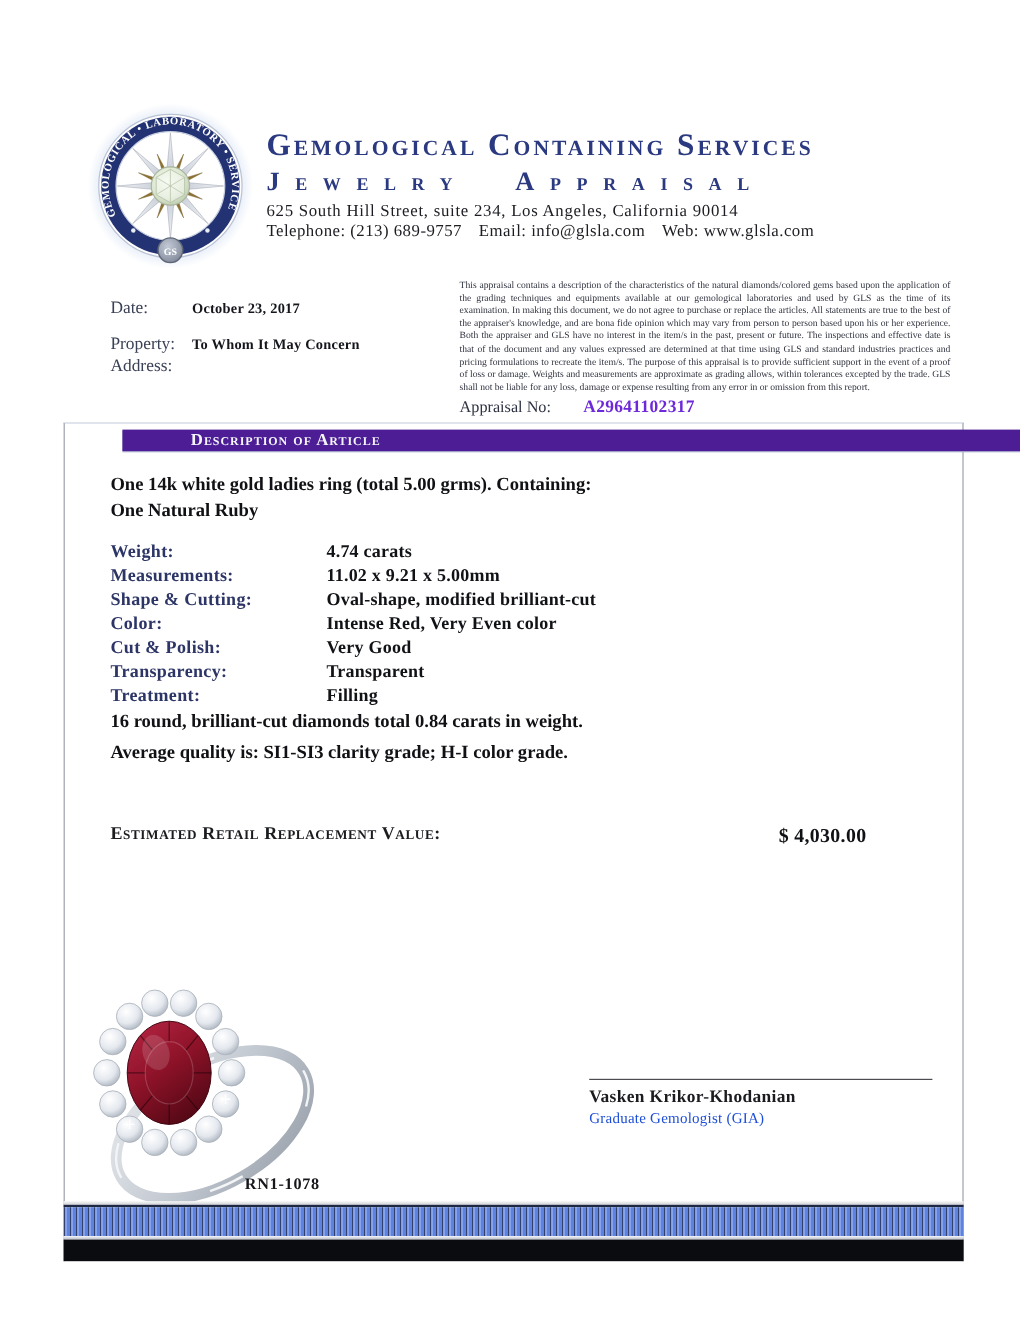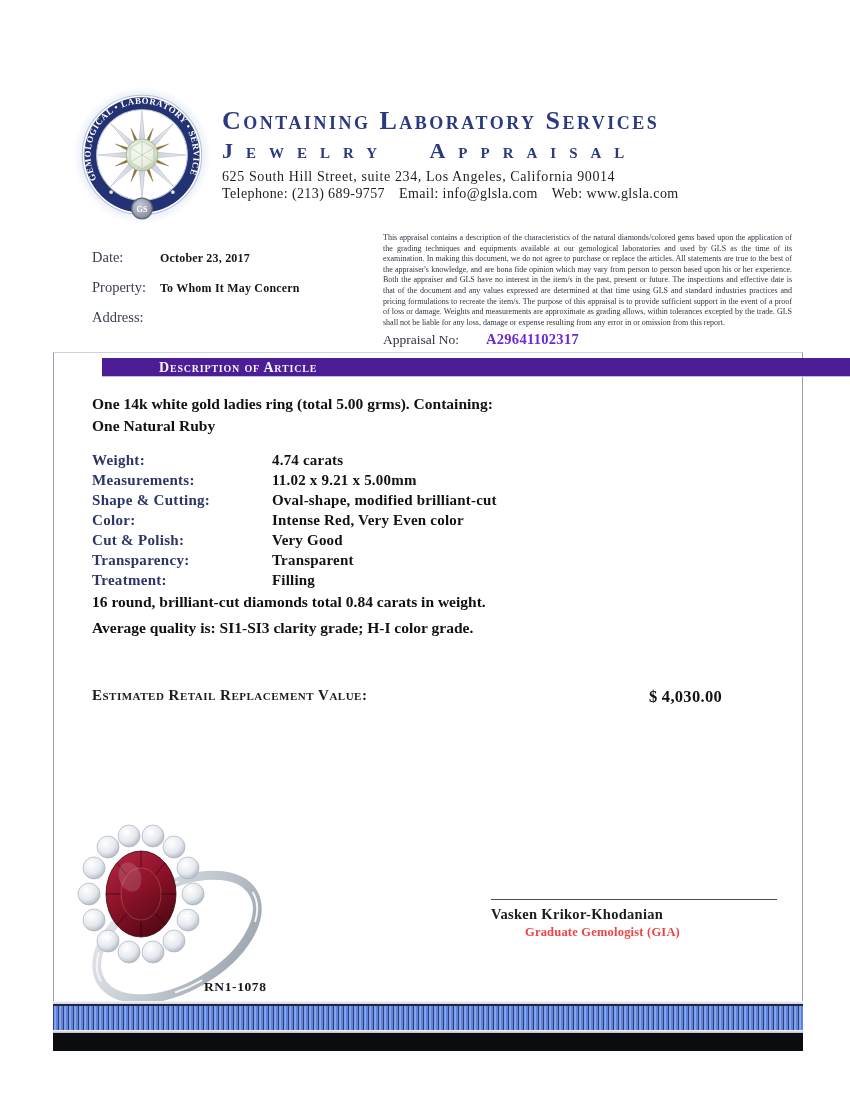--- a/index.html
+++ b/index.html
@@ -56,21 +56,21 @@
   .value-row{position:absolute; left:38px; right:80px; top:334px;}
   .value-label{font-variant:small-caps; font-weight:bold; font-size:15px; letter-spacing:0.5px; color:#1b1c20; float:left;}
   .value-amount{font-weight:bold; font-size:16.5px; color:#101114; float:right; letter-spacing:0.3px;}
   
   .ring-photo{position:absolute; left:5px; top:462px; width:252px; height:188px;}
   .ring-label{position:absolute; left:150px; top:626px; font-size:13.5px; font-weight:bold; color:#16171b; letter-spacing:0.6px;}
   
   .sig-block{position:absolute; left:437px; top:546px; width:286px;}
   .sig-line{border-top:1px solid #4a4c52; height:1px; margin-bottom:5px;}
   .sig-name{font-size:14.5px; font-weight:bold; color:#1b1c20; letter-spacing:0.3px;}
-  .sig-title{font-size:12.5px; font-weight:bold; color:#ef4444; margin-top:2px; letter-spacing:0.2px;margin-left:34px;}
+  .sig-title{font-size:12.5px; font-weight:normal; color:#1d4ed8; margin-top:2px; letter-spacing:0.2px;}
   
   .bands{position:absolute; left:-1px; bottom:0; width:750px; height:50px;}
   .band-silver-top{height:3px; background:linear-gradient(#f6f6f6,#cfd2d8);}
   .band-dark-line{height:2px; background:#1e2842;}
   .band-stripes{
     height:24px;
     background:repeating-linear-gradient(90deg,
       #33406e 0px, #33406e 1.4px,
       #7b9ceb 1.4px, #8aa8ef 2.8px,
       #5d83de 2.8px, #5d83de 5px);
@@ -142,37 +142,37 @@
       <circle cx="38" cy="104" r="1.8" fill="#e8ecf4"></circle>
       <circle cx="98" cy="104" r="1.8" fill="#e8ecf4"></circle>
       <g>
         <circle cx="68" cy="120" r="10" fill="url(#medGrad)" stroke="#5f6879" stroke-width="1.2"></circle>
         <text x="68" y="123.5" text-anchor="middle" font-family="Liberation Serif, DejaVu Serif, serif" font-size="8" font-weight="bold" fill="#ffffff">GS</text>
       </g>
     </svg>
   </div>
 
   <div class="header-text">
-    <div class="org-name">Containing Laboratory Services</div>
+    <div class="org-name">Gemological Containing Services</div>
     <div class="doc-type">Jewelry Appraisal</div>
     <div class="addr-line">625 South Hill Street, suite 234, Los Angeles, California 90014</div>
     <div class="contact-line">
       <span>Telephone: (213) 689-9757</span><span>Email: info@glsla.com</span><span>Web: www.glsla.com</span>
     </div>
   </div>
 
   <div class="info-row" style="top:248px;">
     <span class="info-label">Date:</span>
     <span class="info-value">October 23, 2017</span>
   </div>
   <div class="info-row" style="top:278px;">
     <span class="info-label">Property:</span>
     <span class="info-value">To Whom It May Concern</span>
   </div>
-  <div class="info-row" style="top:308px;">
+  <div class="info-row" style="top:296px;">
     <span class="info-label">Address:</span>
     <span class="info-value"></span>
   </div>
 
   <div class="disclaimer">This appraisal contains a description of the characteristics of the natural diamonds/colored gems based upon the application of the grading techniques and equipments available at our gemological laboratories and used by GLS as the time of its examination. In making this document, we do not agree to purchase or replace the articles. All statements are true to the best of the appraiser's knowledge, and are bona fide opinion which may vary from person to person based upon his or her experience. Both the appraiser and GLS have no interest in the item/s in the past, present or future. The inspections and effective date is that of the document and any values expressed are determined at that time using GLS and standard industries practices and pricing formulations to recreate the item/s. The purpose of this appraisal is to provide sufficient support in the event of a proof of loss or damage. Weights and measurements are approximate as grading allows, within tolerances excepted by the trade. GLS shall not be liable for any loss, damage or expense resulting from any error in or omission from this report.</div>
 
   <div class="appraisal-row">
     <span class="appraisal-label">Appraisal No:</span>
     <span class="appraisal-value">A29641102317</span>
   </div>

